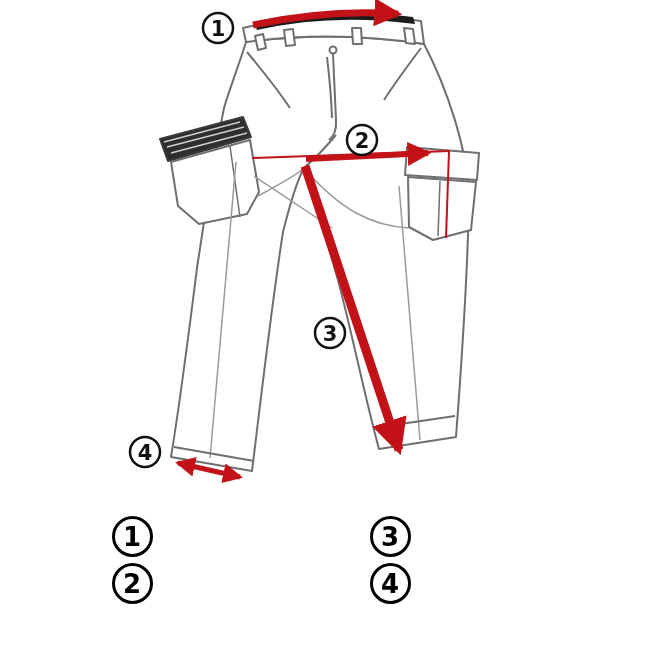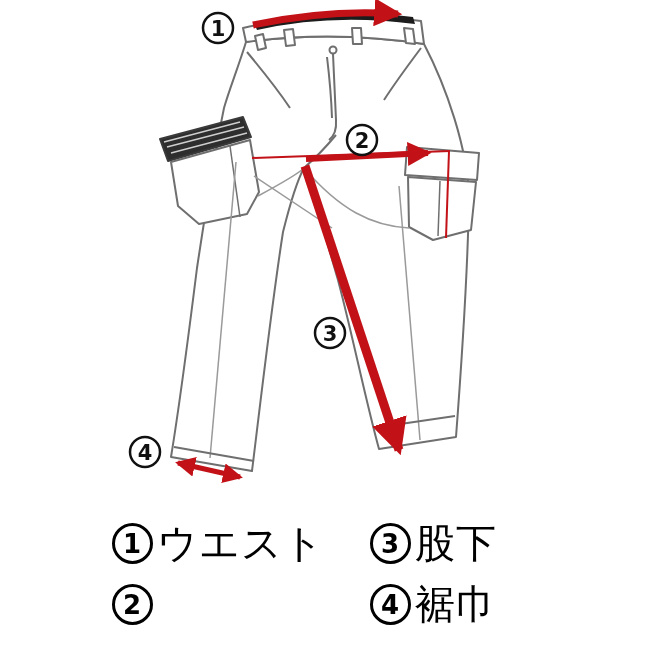--- a/index.html
+++ b/index.html
@@ -135,31 +135,28 @@
         <circle cx="145" cy="452" r="15" fill="#ffffff" stroke="#111" stroke-width="2.5"></circle>
         <text x="145" y="460">4</text>
       </g>
     </g>
   </svg>
 
   <div class="legend">
     <div class="legend-row">
       <div class="legend-item col1">
         <span class="legend-num">1</span>
-        <span class="legend-label">ウエスト</span>
       </div>
       <div class="legend-item">
         <span class="legend-num">3</span>
-        <span class="legend-label">股下</span>
       </div>
     </div>
     <div class="legend-row">
       <div class="legend-item col1">
         <span class="legend-num">2</span>
       </div>
       <div class="legend-item">
         <span class="legend-num">4</span>
-        <span class="legend-label">裾巾</span>
       </div>
     </div>
   </div>
 
 </div>
 
 </body></html>

